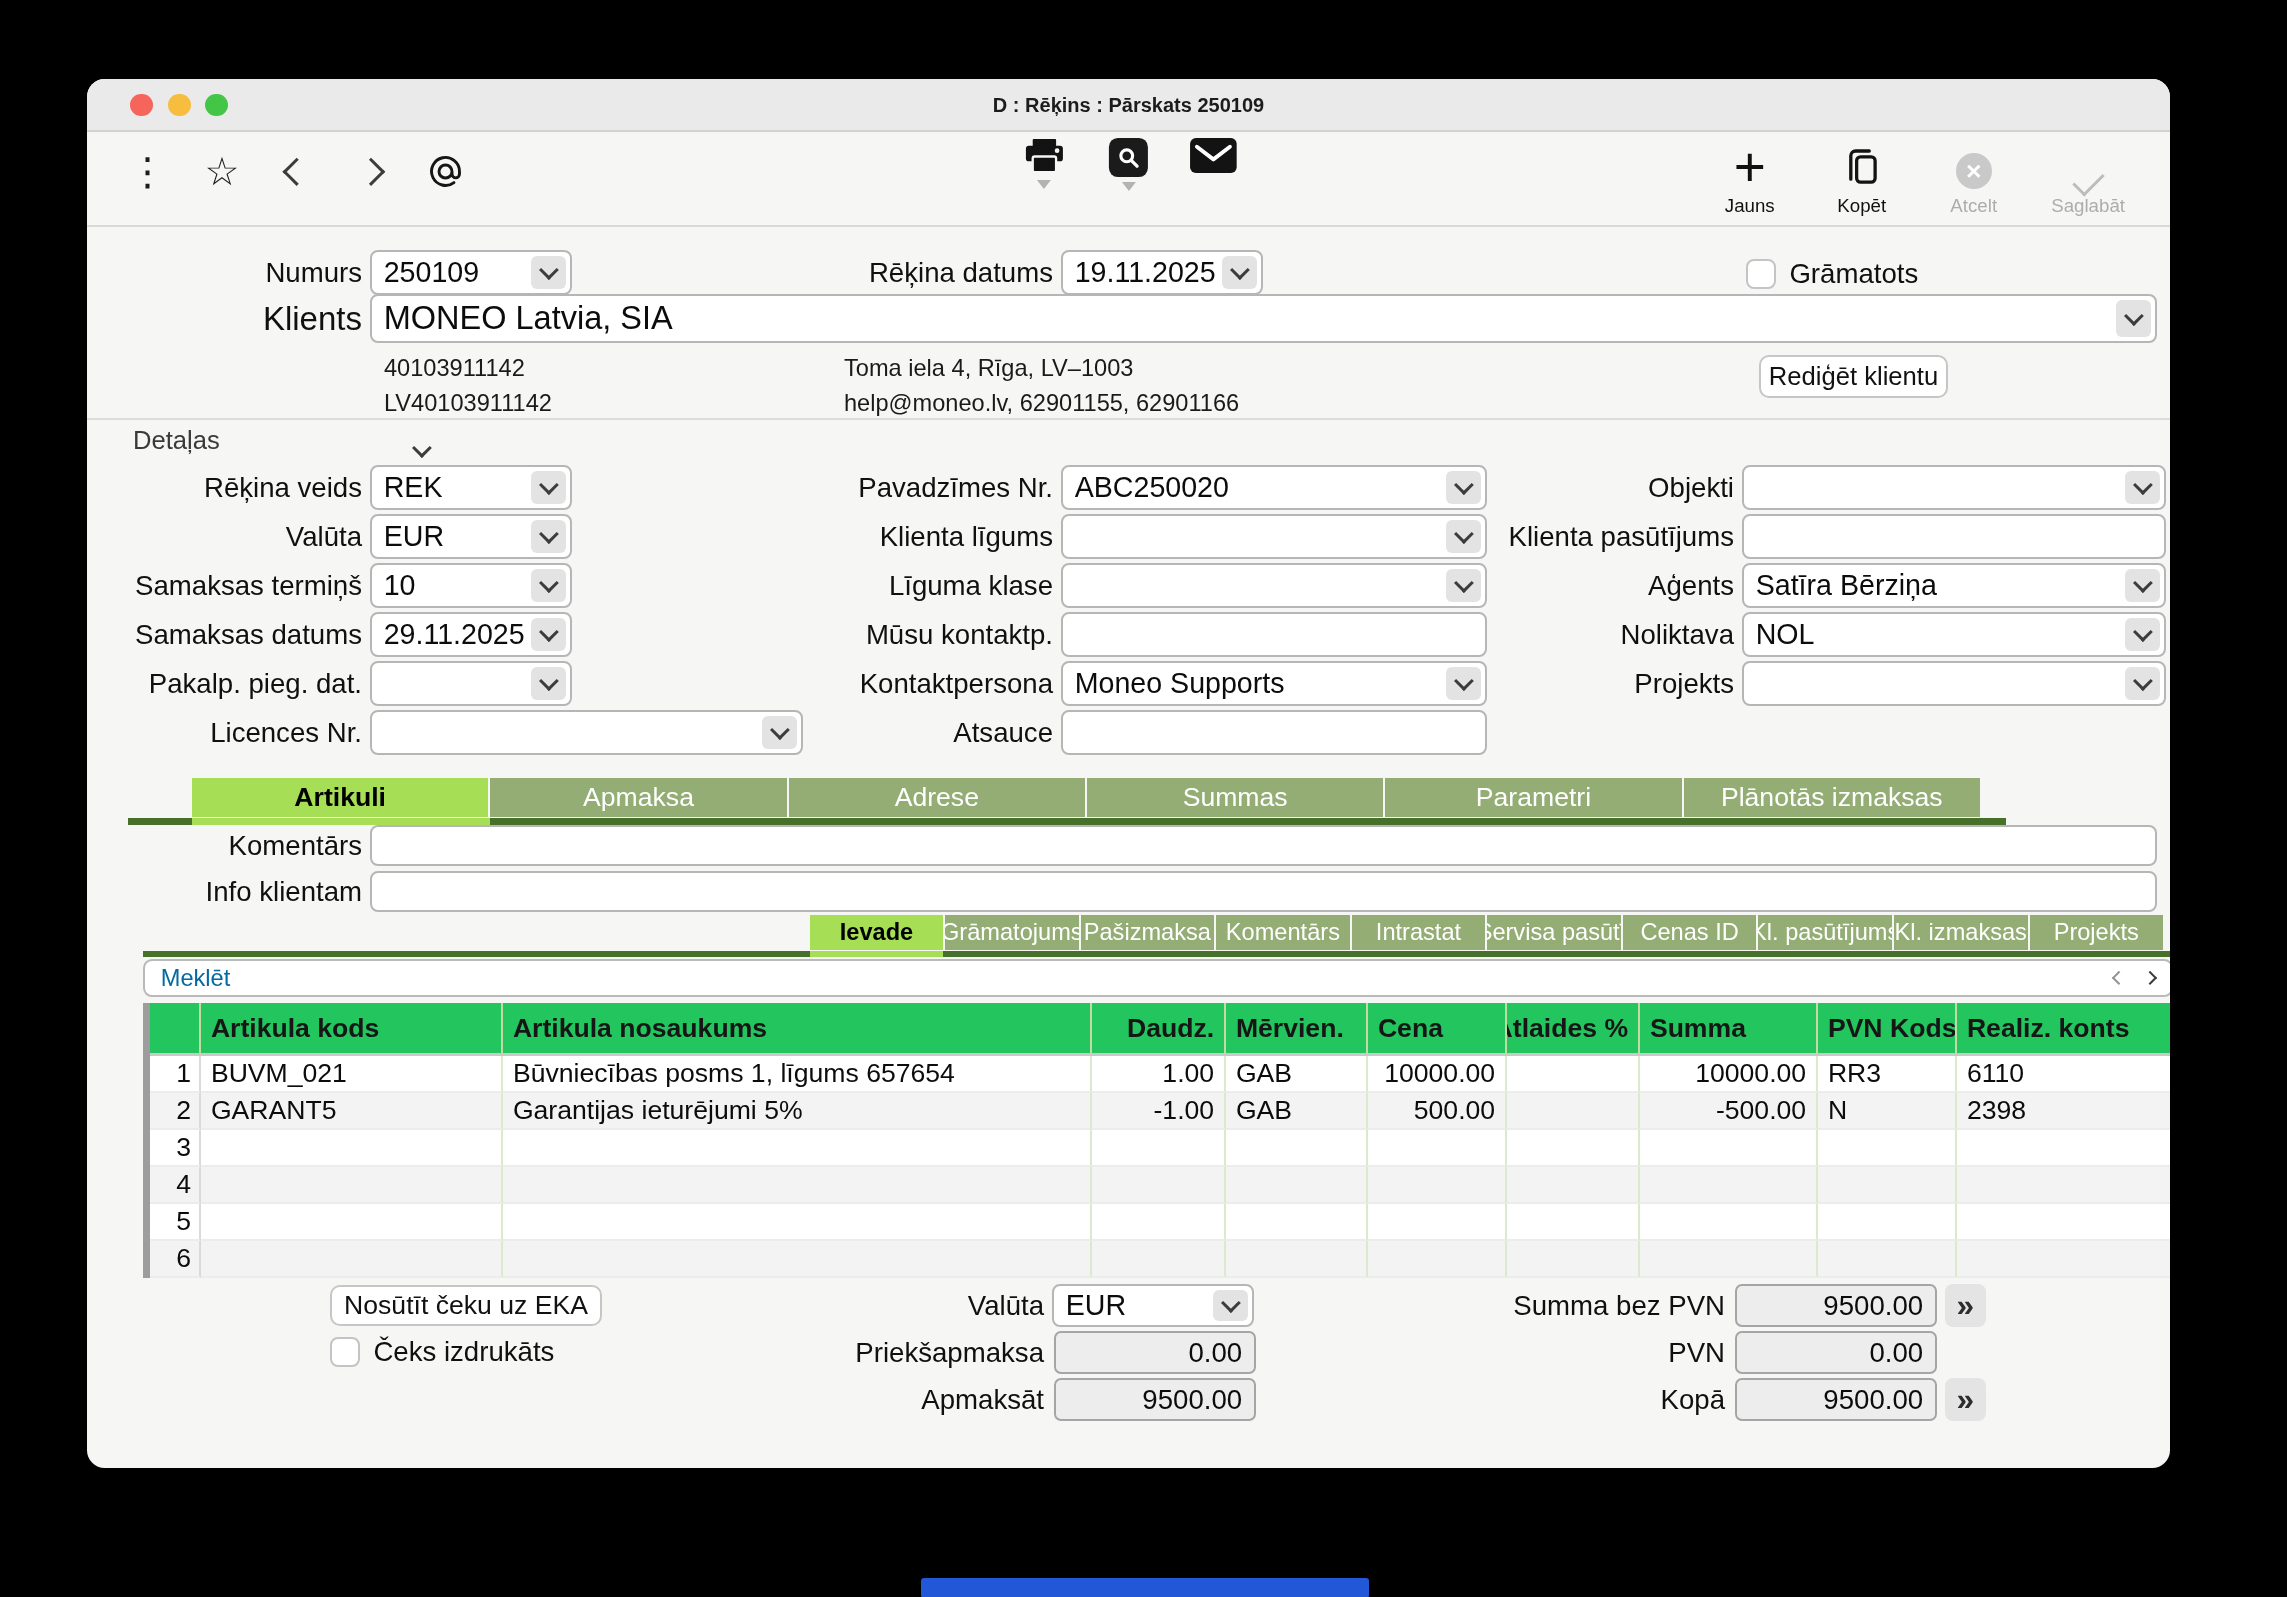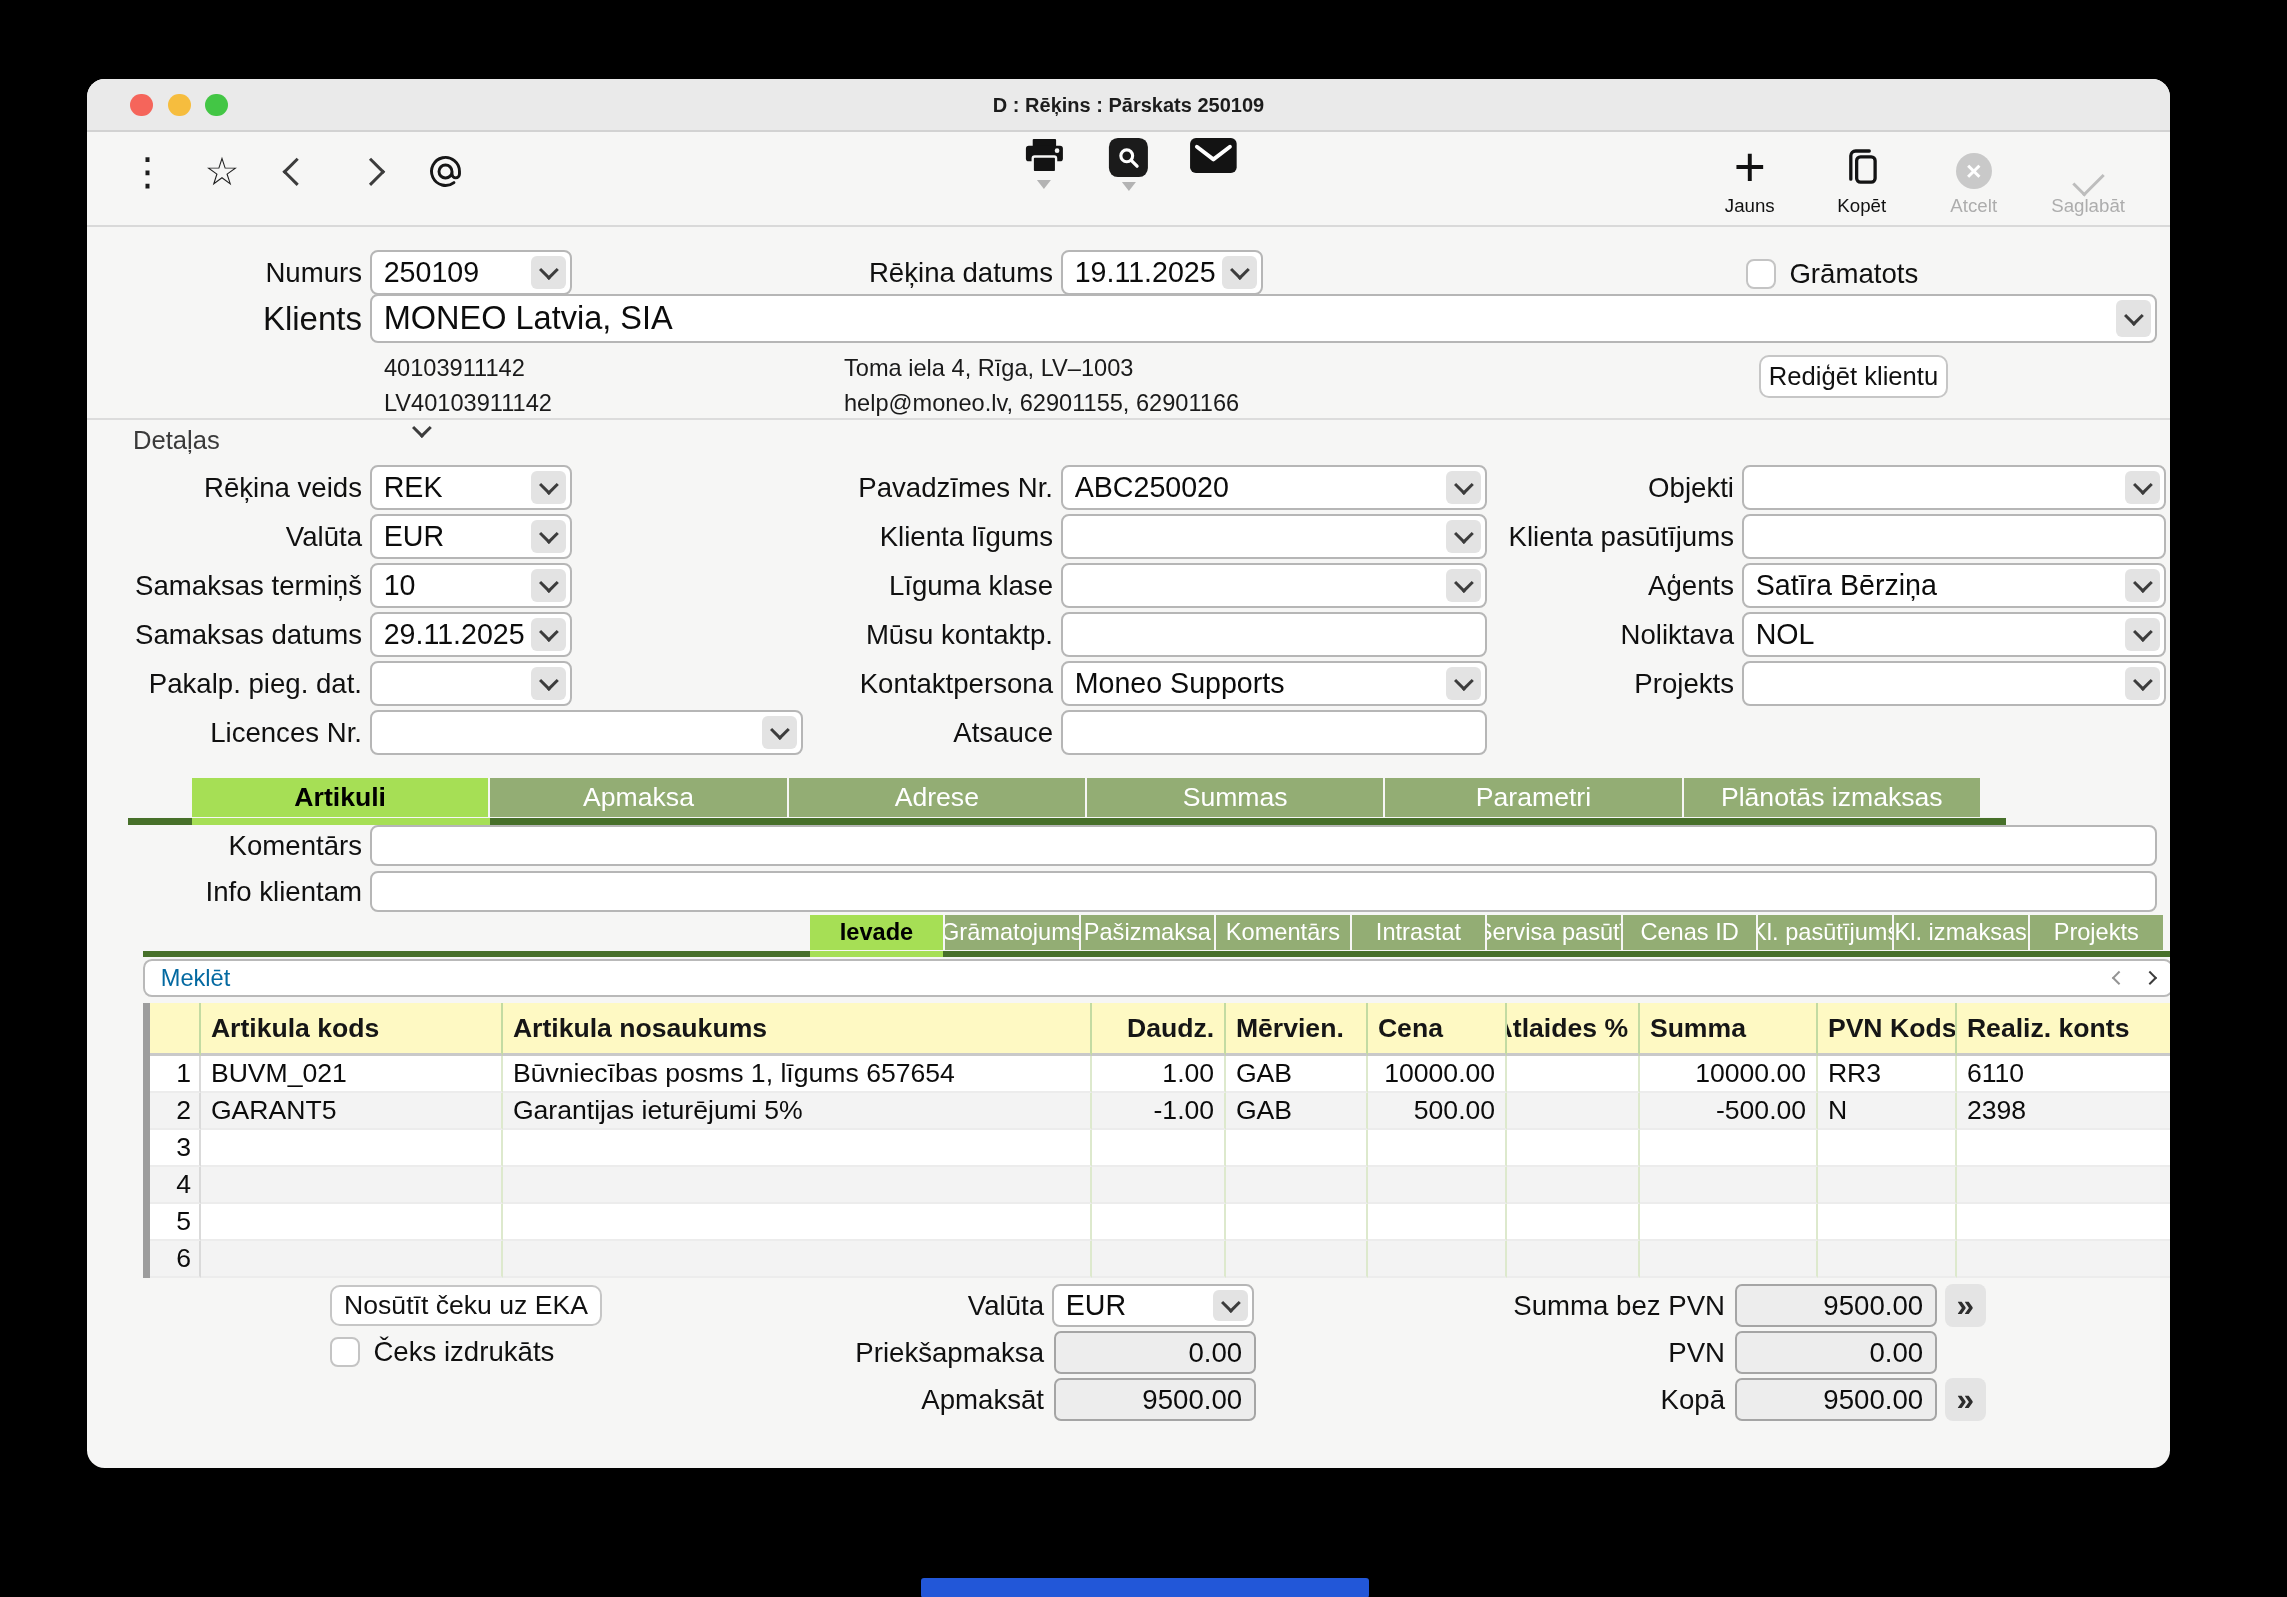--- a/index.html
+++ b/index.html
@@ -68,21 +68,21 @@
   .subtab.active{background:#a6df55;color:#000;font-weight:bold;flex:0 0 133px;}
   .underline{background:#47702a;}
   .underline.accent{background:#a6df55;}
   
   .search{background:#fff;border:2px solid #b9b9b9;border-radius:8.9px;box-sizing:border-box;
     display:flex;align-items:center;padding:0 15.8px;}
   .search .ph{font-size:23.6px;color:#0369a1;flex:1;}
   
   .grid{display:grid;grid-template-columns:51px 302px 589px 134px 142px 139px 133px 178px 139px 215px;
     grid-template-rows:53px repeat(6,37px);border-left:7.9px solid #9d9d9d;background:#fff;position:relative;}
-  .th{background:#fef9c3;border-right:2px solid #c3dba2;border-bottom:3px solid #c9c9c9;
+  .th{background:#22c55e;border-right:2px solid #c3dba2;border-bottom:3px solid #c9c9c9;
     display:flex;align-items:center;font-size:26.6px;font-weight:bold;color:#161616;padding:0 9.9px;box-sizing:border-box;overflow:hidden;white-space:nowrap;}
   .td{border-right:2px solid #dde9cd;border-bottom:2px solid #ececec;display:flex;align-items:center;
     font-size:26.6px;color:#0c0c0c;padding:0 9.9px;box-sizing:border-box;overflow:hidden;white-space:nowrap;}
   .trow{display:contents;}
   .trow.alt .td{background:#f3f3f3;}
   .td.cn{border-right:2px solid #dadada;justify-content:flex-end;padding-right:7.9px;}
   .th.cn{border-right:2px solid #c3dba2;}
   .num{justify-content:flex-end;}
   
   .ro{height:43px;background:#ededed;border:2px solid #a5a5a5;border-radius:6.9px;box-sizing:border-box;
@@ -207,21 +207,21 @@
   <div class="abs" style="left:757px;top:272px;">
     <div class="infotxt">Toma iela 4, Rīga, LV–1003</div>
     <div class="infotxt">help@moneo.lv, 62901155, 62901166</div>
   </div>
   <div class="abs pushbtn" style="left:1672px;top:276px;width:189px;height:43px;">
     <span>Rediģēt klientu</span>
   </div>
 
   <div class="divider" style="top:339px;"></div>
 
-  <div class="abs" style="left:46px;top:347px;display:flex;align-items:flex-start;width:296px;justify-content:space-between;">
+  <div class="abs" style="left:46px;top:347px;display:flex;align-items:flex-end;width:296px;justify-content:space-between;">
     <span style="font-size:25.6px;color:#3a3a3a;">Detaļas</span>
     <i class="chv d"></i>
   </div>
 
   <div class="abs" style="left:39px;top:384px;">
     <div class="frow">
       <div class="flabel lbl240">Rēķina veids</div>
       <div class="combo w205">
         <span class="cval">REK</span>
         <span class="cbtn">

